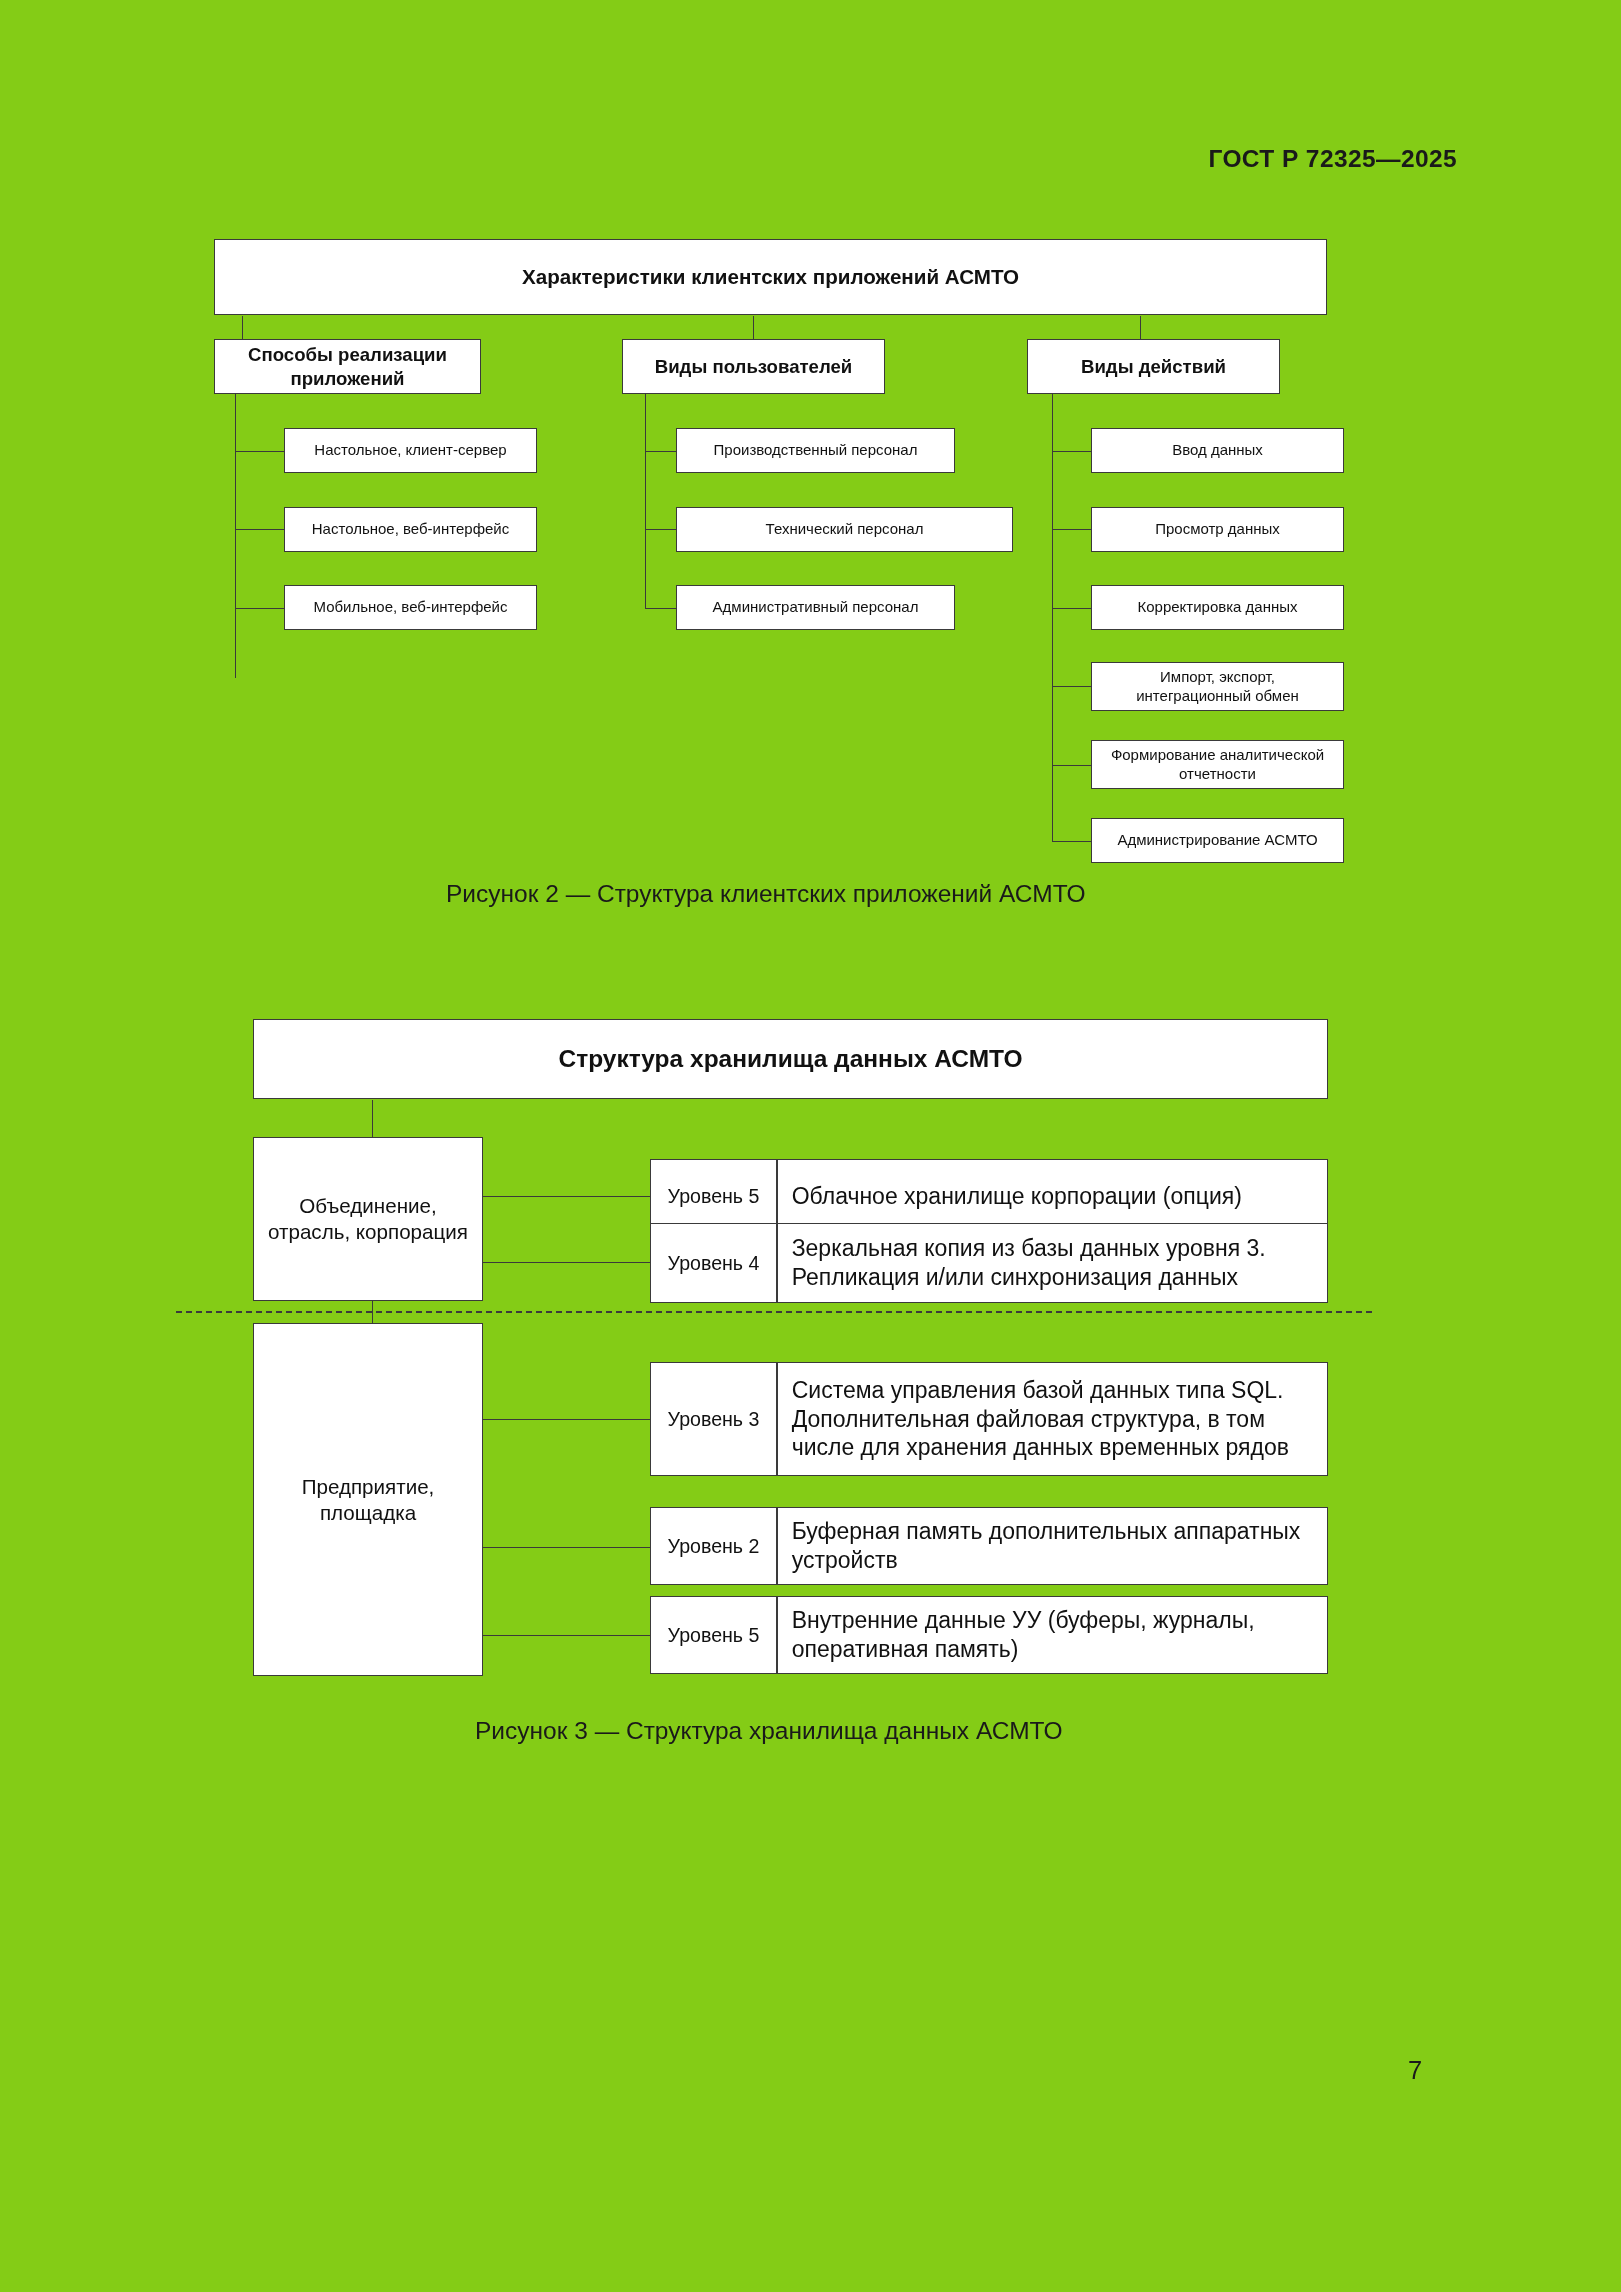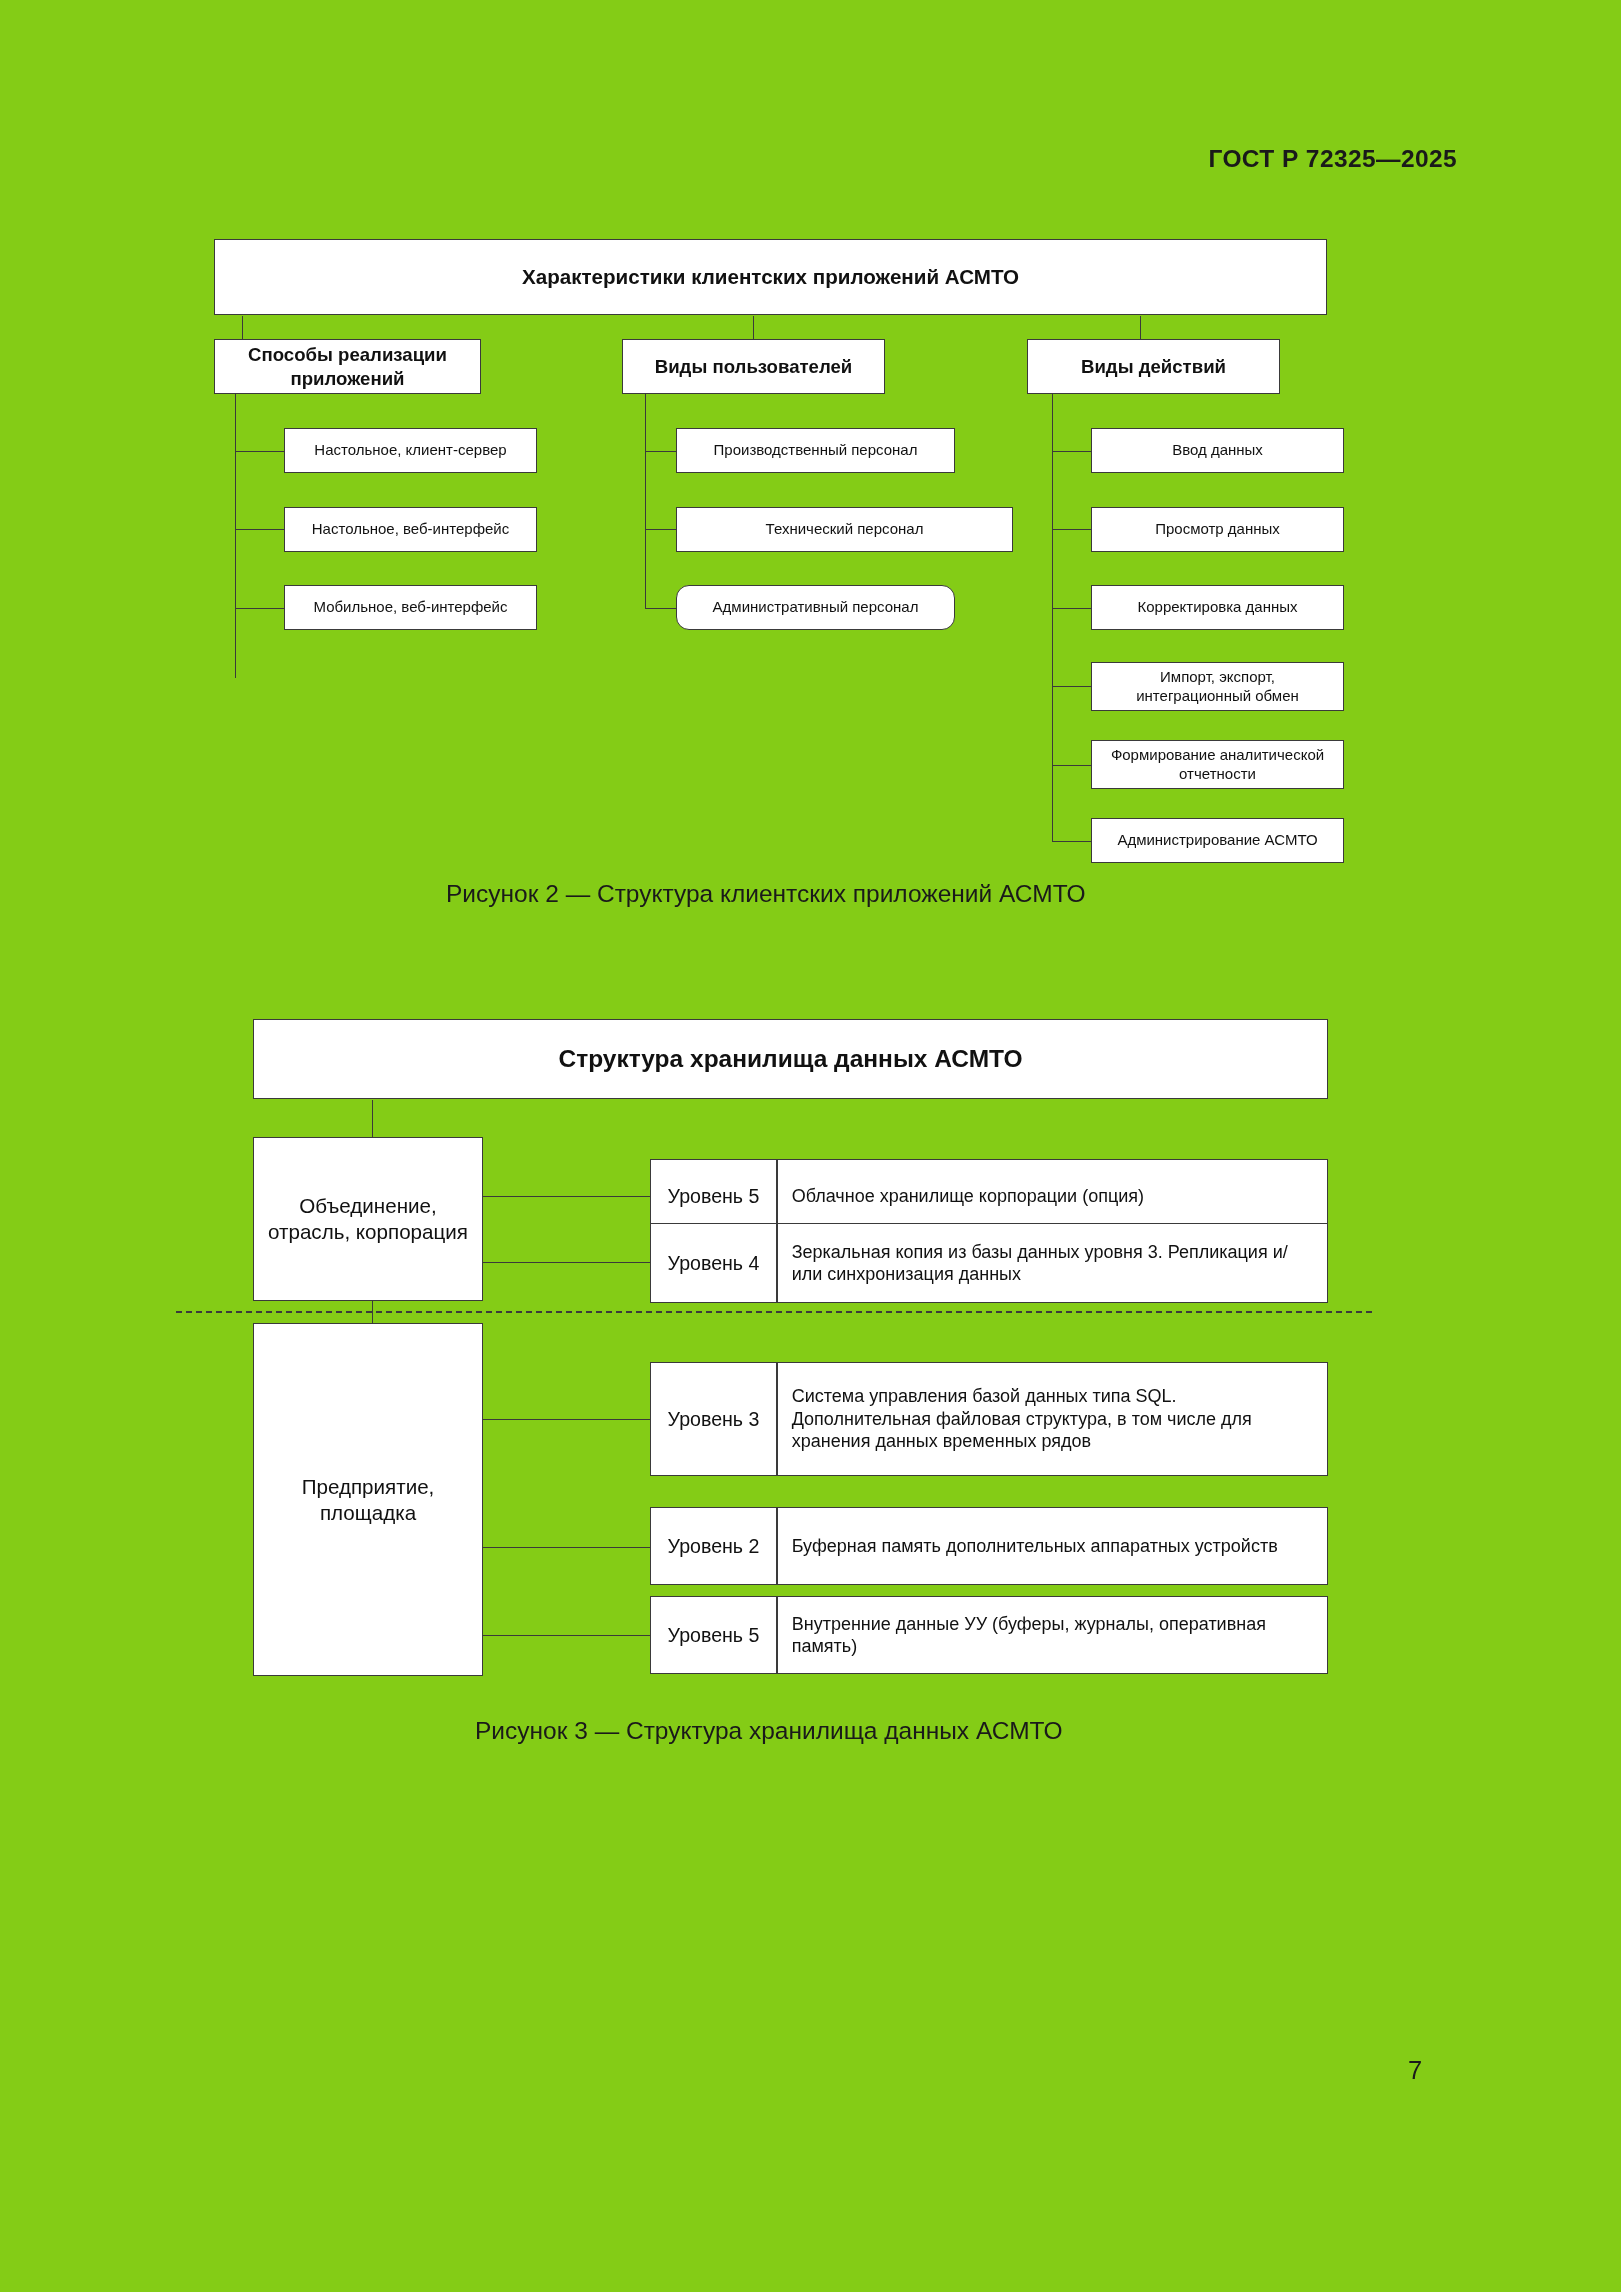--- a/index.html
+++ b/index.html
@@ -85,21 +85,21 @@
 
   
   .f2-title   { font-size: 20.6px; }
   .f2-branch  { font-size: 18.6px; }
   .f2-leaf    { font-size: 15px; }
 
   
   .f3-title   { font-size: 24.5px; }
   .f3-group   { font-size: 20.6px; }
   .f3-level   { font-size: 19.6px; }
-  .f3-desc    { font-size: 18px; }
+  .f3-desc    { font-size: 23px; }
 </style>
 </head>
 <body>
 
 <div id="page">
 
   <div id="doc-header">ГОСТ Р 72325—2025</div>
 
   <div>
 
@@ -134,21 +134,21 @@
     <div class="vline" style="left:645px; top:394px; height:214px;"></div>
     <div class="hline" style="left:645px; top:451px; width:31px;"></div>
     <div class="hline" style="left:645px; top:529px; width:31px;"></div>
     <div class="hline" style="left:645px; top:608px; width:31px;"></div>
     <div class="box f2-leaf" style="left:676px; top:428px; width:279px; height:45px;align-items:center;">
       <span class="inner">Производственный персонал</span>
     </div>
     <div class="box f2-leaf" style="left:676px; top:507px; width:337px; height:45px;">
       <span class="inner">Технический персонал</span>
     </div>
-    <div class="box f2-leaf" style="left:676px; top:585px; width:279px; height:45px;border-radius:13px;">
+    <div class="box f2-leaf" style="left:676px; top:585px; width:279px; height:45px;">
       <span class="inner">Административный персонал</span>
     </div>
 
     <div class="box bold f2-branch" style="left:1027px; top:339px; width:253px; height:55px;">
       <span class="inner">Виды действий</span>
     </div>
     <div class="vline" style="left:1052px; top:394px; height:447px;"></div>
     <div class="hline" style="left:1052px; top:451px; width:39px;"></div>
     <div class="hline" style="left:1052px; top:529px; width:39px;"></div>
     <div class="hline" style="left:1052px; top:608px; width:39px;"></div>

